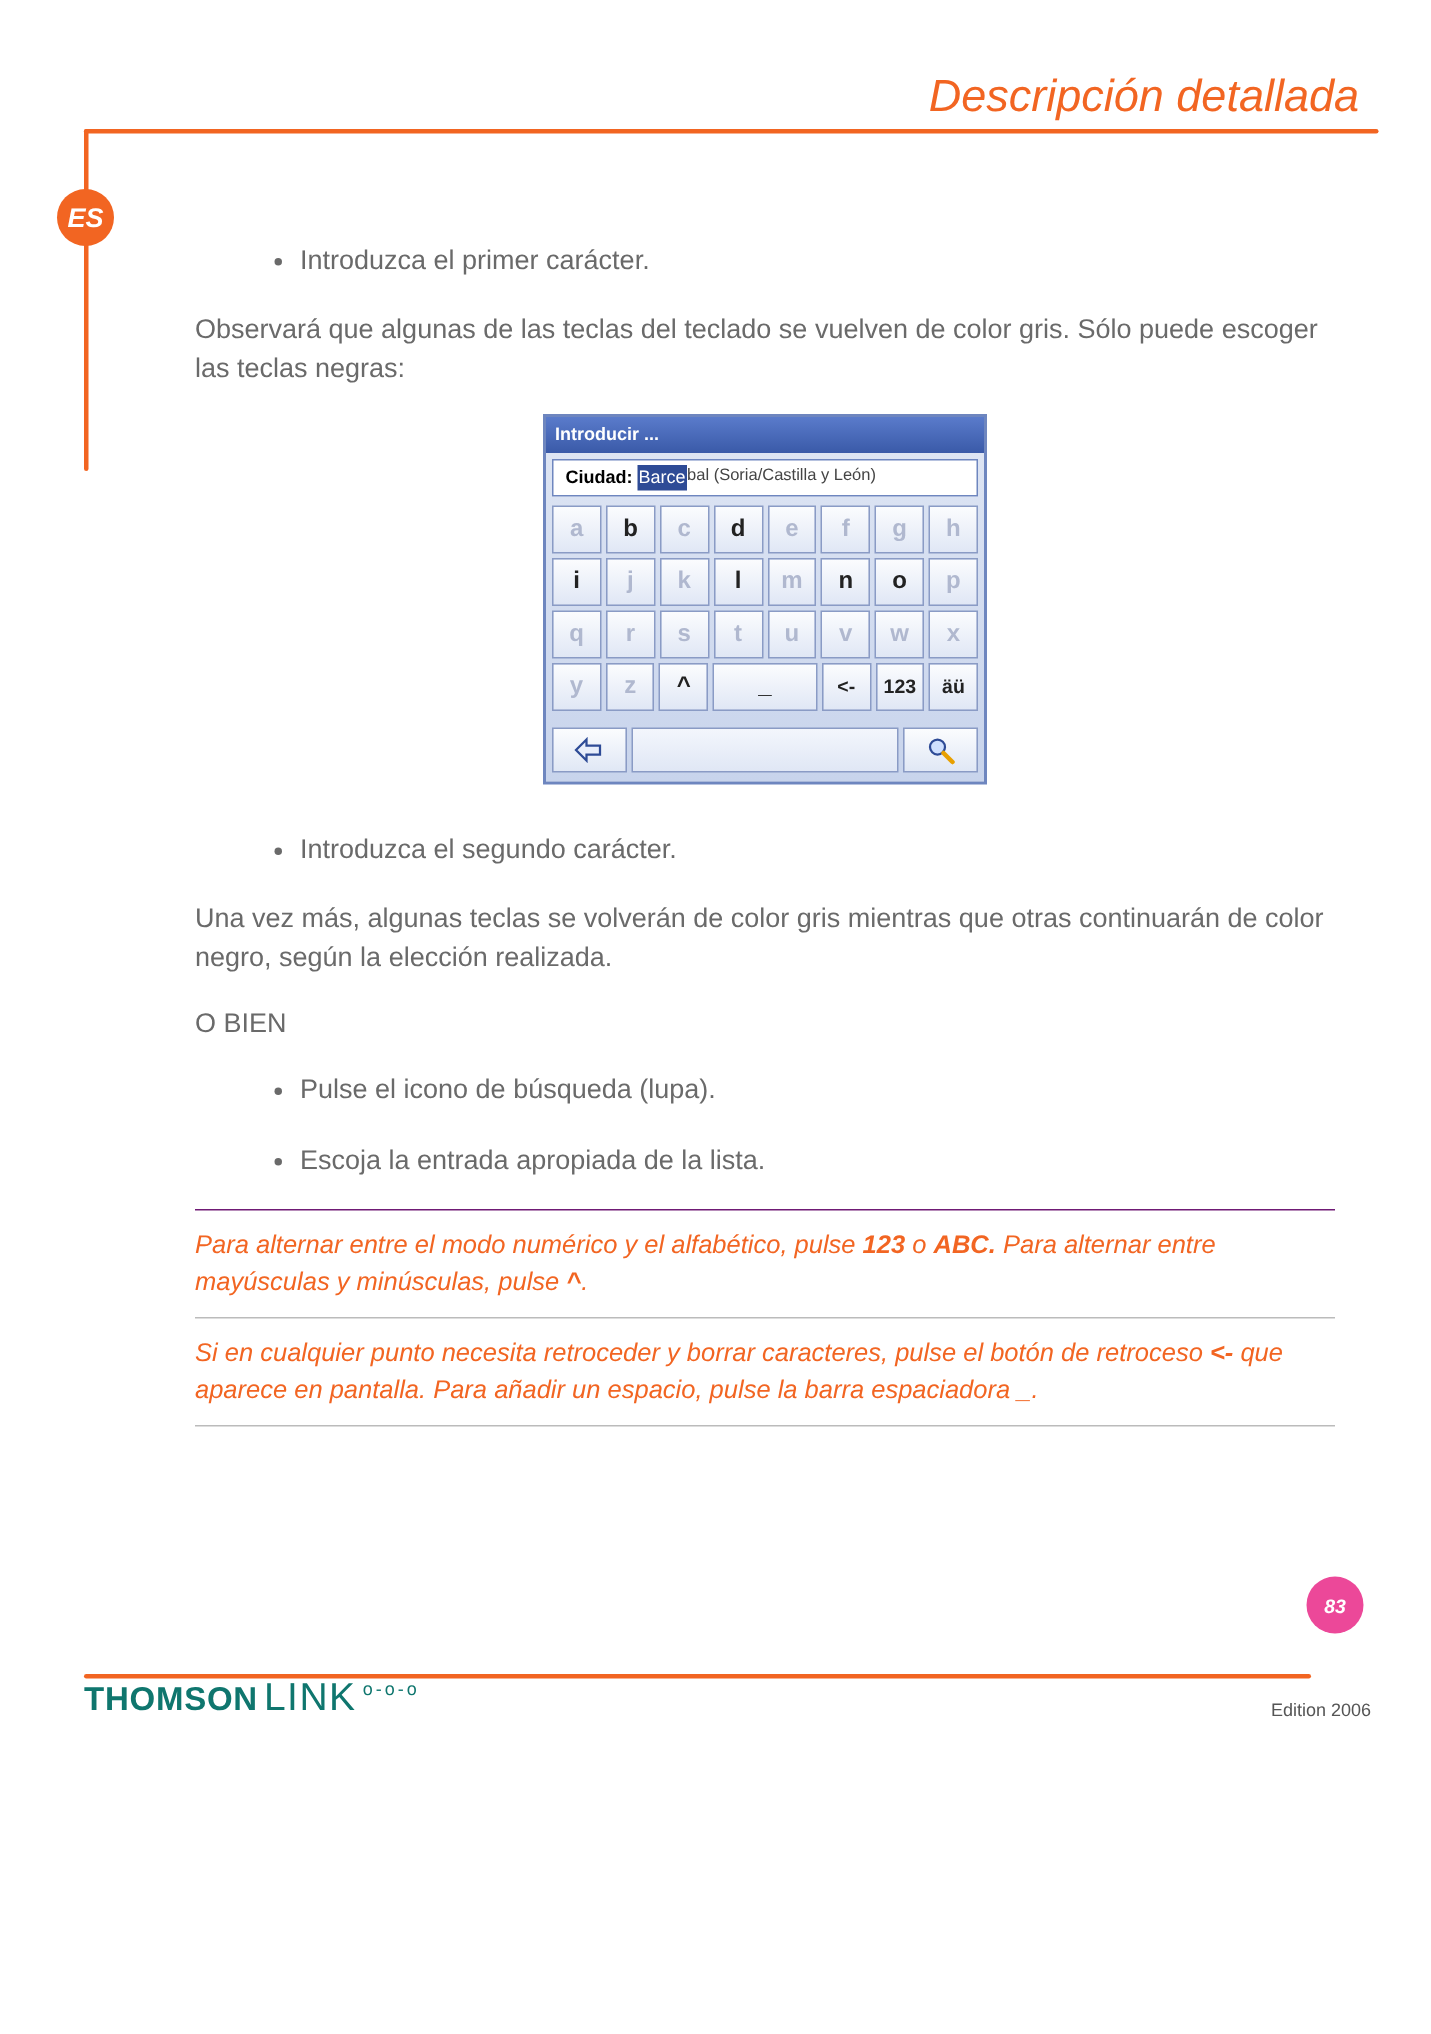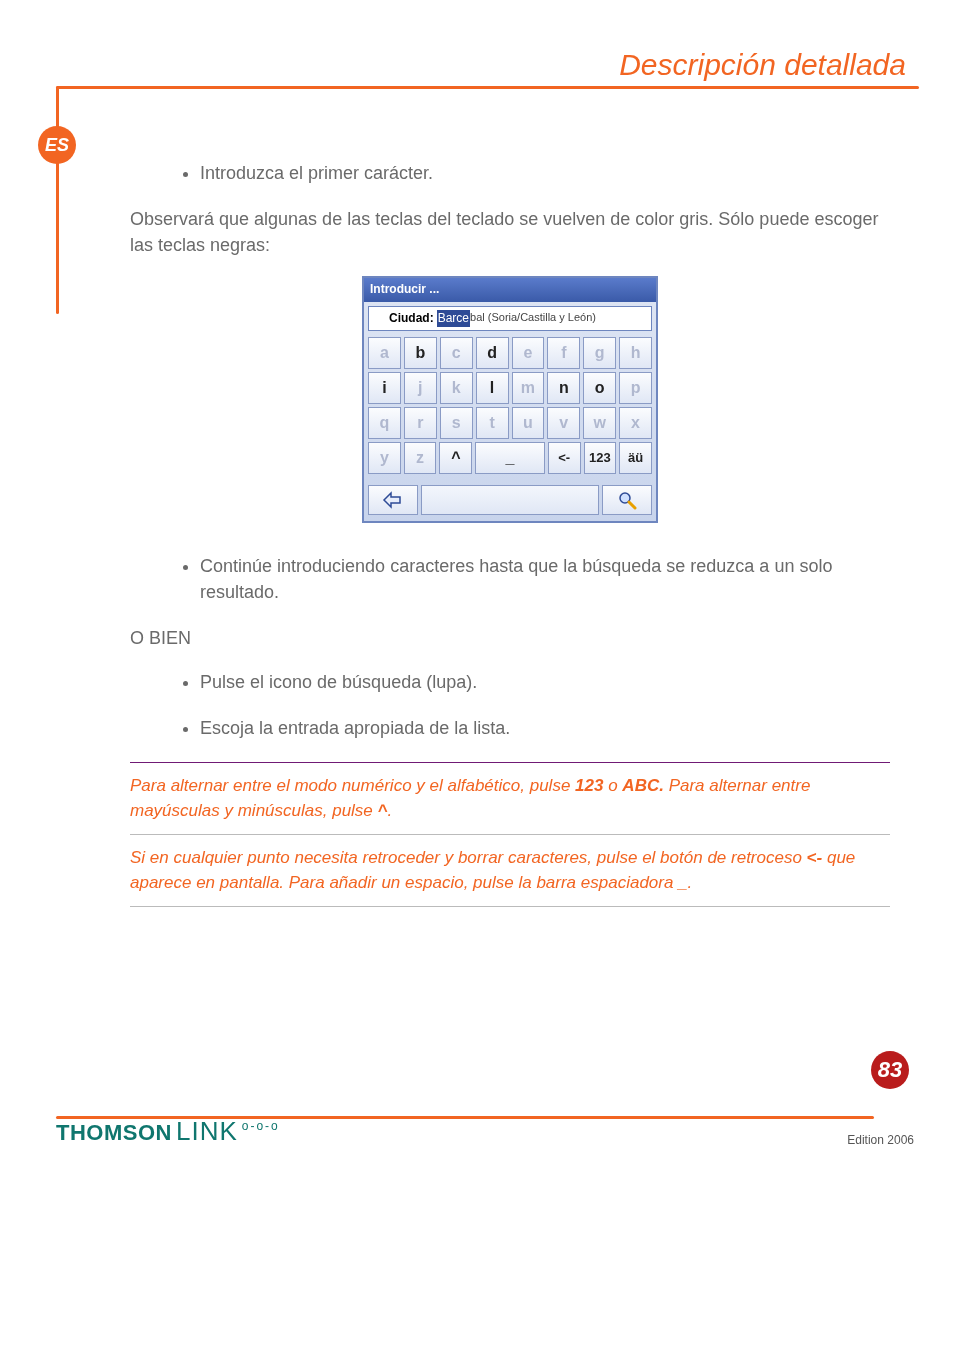--- a/index.html
+++ b/index.html
@@ -102,26 +102,26 @@
     justify-content: center;
   }
 
   
   .page-badge {
     position: absolute;
     bottom: 88px;
     right: 45px;
     width: 38px;
     height: 38px;
-    background: #b91c1c;
+    background: #ec4899;
     border-radius: 50%;
     color: #fff;
     font-weight: bold;
     font-style: italic;
-    font-size: 22px;
+    font-size: 13px;
     display: flex;
     align-items: center;
     justify-content: center;
   }
 
   .edition {
     position: absolute;
     bottom: 30px;
     right: 40px;
     font-size: 12px;
@@ -180,21 +180,21 @@
     background: linear-gradient(#5a7bcb, #3a5aa8);
     color: #fff;
     font-size: 12px;
     font-weight: bold;
     padding: 3px 6px;
   }
   .kb-search-row {
     background: #fff;
     border: 1px solid #6e86bf;
     margin: 4px;
-    padding: 3px 20px;
+    padding: 3px 8px;
     font-size: 12px;
     display: flex;
     align-items: center;
     white-space: nowrap;
   }
   .kb-search-row .label {
     font-weight: bold;
     color: #000;
     margin-right: 3px;
   }
@@ -334,22 +334,23 @@
           <svg width="20" height="20" viewBox="0 0 20 20">
             <circle cx="8" cy="8" r="5" fill="#cfe0ff" stroke="#2e4b96" stroke-width="1.5"></circle>
             <line x1="12" y1="12" x2="18" y2="18" stroke="#e8a000" stroke-width="3" stroke-linecap="round"></line>
           </svg>
         </div>
       </div>
     </div>
   </div>
 
   <ul>
-        <li>Continúe introduciendo caracteres hasta que la búsqueda se reduzca a un solo resultado.</li>
+        <li>Introduzca el segundo carácter.</li>
       </ul>
+  <p>Una vez más, algunas teclas se volverán de color gris mientras que otras continuarán de color negro, según la elección realizada.</p>
   <p class="or-label">O BIEN</p>
   <ul>
         <li>Pulse el icono de búsqueda (lupa).</li>
       </ul>
   <ul>
         <li>Escoja la entrada apropiada de la lista.</li>
       </ul>
 
   <div class="tips-section">
     <div class="tips-box">

